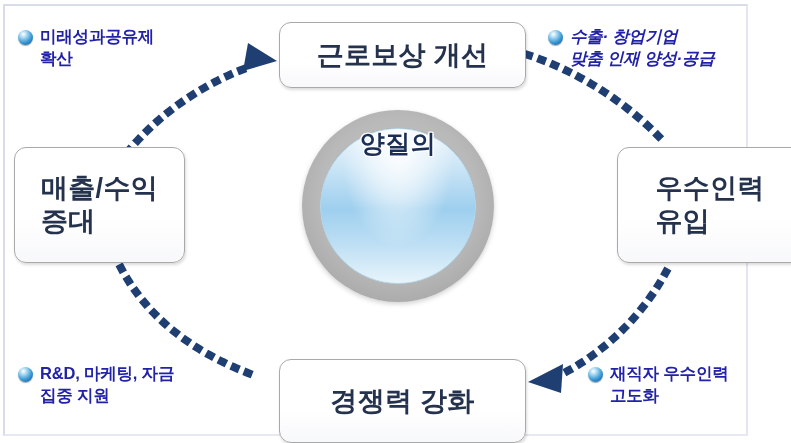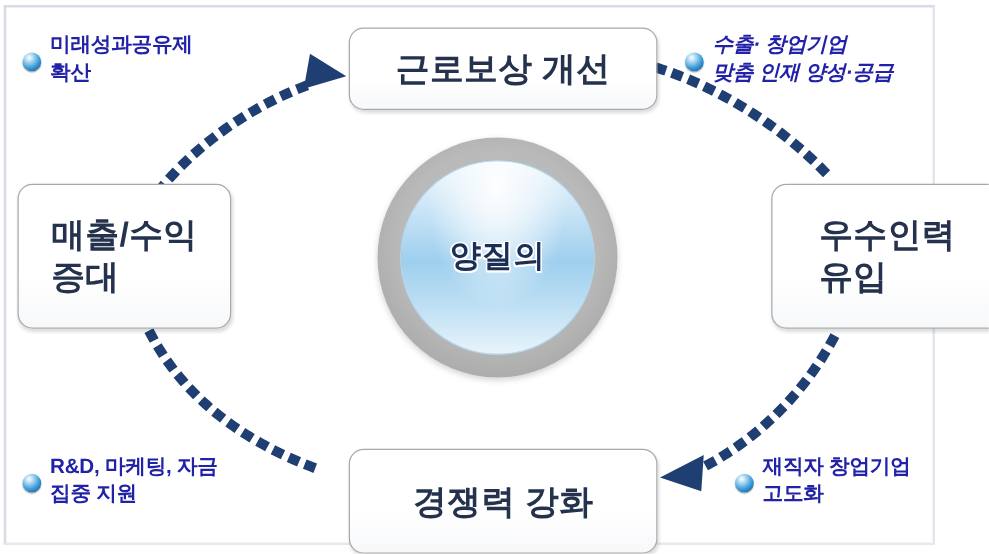--- a/index.html
+++ b/index.html
@@ -27,21 +27,21 @@
   .hub-ring:after{
     content:"";position:absolute;left:18px;top:18px;width:156px;height:156px;border-radius:50%;
     box-shadow:inset 0 2px 5px rgba(0,0,0,.25);
   }
   .hub-core{
     position:absolute;left:18px;top:18px;width:156px;height:156px;border-radius:50%;
     background:
       radial-gradient(ellipse at 50% 14%, rgba(255,255,255,.95) 0%, rgba(255,255,255,.55) 26%, rgba(255,255,255,0) 52%),
       linear-gradient(180deg,#eaf4fb 0%,#cfe7f7 22%,#9ecfee 52%,#bfe0f4 76%,#e8f4fb 100%);
     border:1px solid #b7d8ea;box-sizing:border-box;
-    display:flex;flex-direction:row;align-items:center;justify-content:center;
+    display:flex;flex-direction:row;align-items:flex-start;justify-content:center;
   }
   .hub-core .line{
     font-size:25px;font-weight:bold;color:#1b2e56;line-height:1.18;letter-spacing:.5px;
     text-shadow:
       -1px -1px 0 #fff, 1px -1px 0 #fff, -1px 1px 0 #fff, 1px 1px 0 #fff,
       0 -1.3px 0 #fff, 0 1.3px 0 #fff, -1.3px 0 0 #fff, 1.3px 0 0 #fff;
   }
 
   
   .node{
@@ -54,21 +54,21 @@
   .node .ntext{
     font-size:27px;font-weight:bold;color:#24324d;line-height:1.22;letter-spacing:.3px;
     text-shadow:0 1px 0 rgba(255,255,255,.9);
   }
   #node-top   {left:279px;top:22px; width:247px;height:66px;}
   #node-left  {left:14px; top:147px;width:171px;height:116px;}
   #node-right {left:617px;top:147px;width:186px;height:116px;}
   #node-bottom{left:279px;top:359px;width:247px;height:84px;}
 
   
-  .anno{position:absolute;display:flex;align-items:center;gap:7px;}
+  .anno{position:absolute;display:flex;align-items:flex-start;gap:7px;}
   .bullet{
     flex:0 0 auto;width:15px;height:15px;border-radius:50%;margin-top:4px;
     background:
       radial-gradient(circle at 36% 28%, #ffffff 0%, #bfe2f6 18%, #3f9fd8 55%, #1560a8 86%, #0d4178 100%);
     box-shadow:0 1px 1px rgba(0,0,0,.35);
   }
   .anno .atext{
     font-size:16.5px;font-weight:bold;color:#2222a8;line-height:1.32;white-space:pre-line;letter-spacing:-.2px;
   }
   #anno-tl{left:18px; top:26px; width:230px;}
@@ -138,17 +138,17 @@
     <span class="atext">수출· 창업기업
 맞춤 인재 양성·공급</span>
   </div>
   <div class="anno" id="anno-bl">
     <span class="bullet"></span>
     <span class="atext">R&amp;D, 마케팅, 자금
 집중 지원</span>
   </div>
   <div class="anno" id="anno-br">
     <span class="bullet"></span>
-    <span class="atext">재직자 창업기업
+    <span class="atext">재직자 우수인력
 고도화</span>
   </div>
 
 </div>
 
 </body></html>

